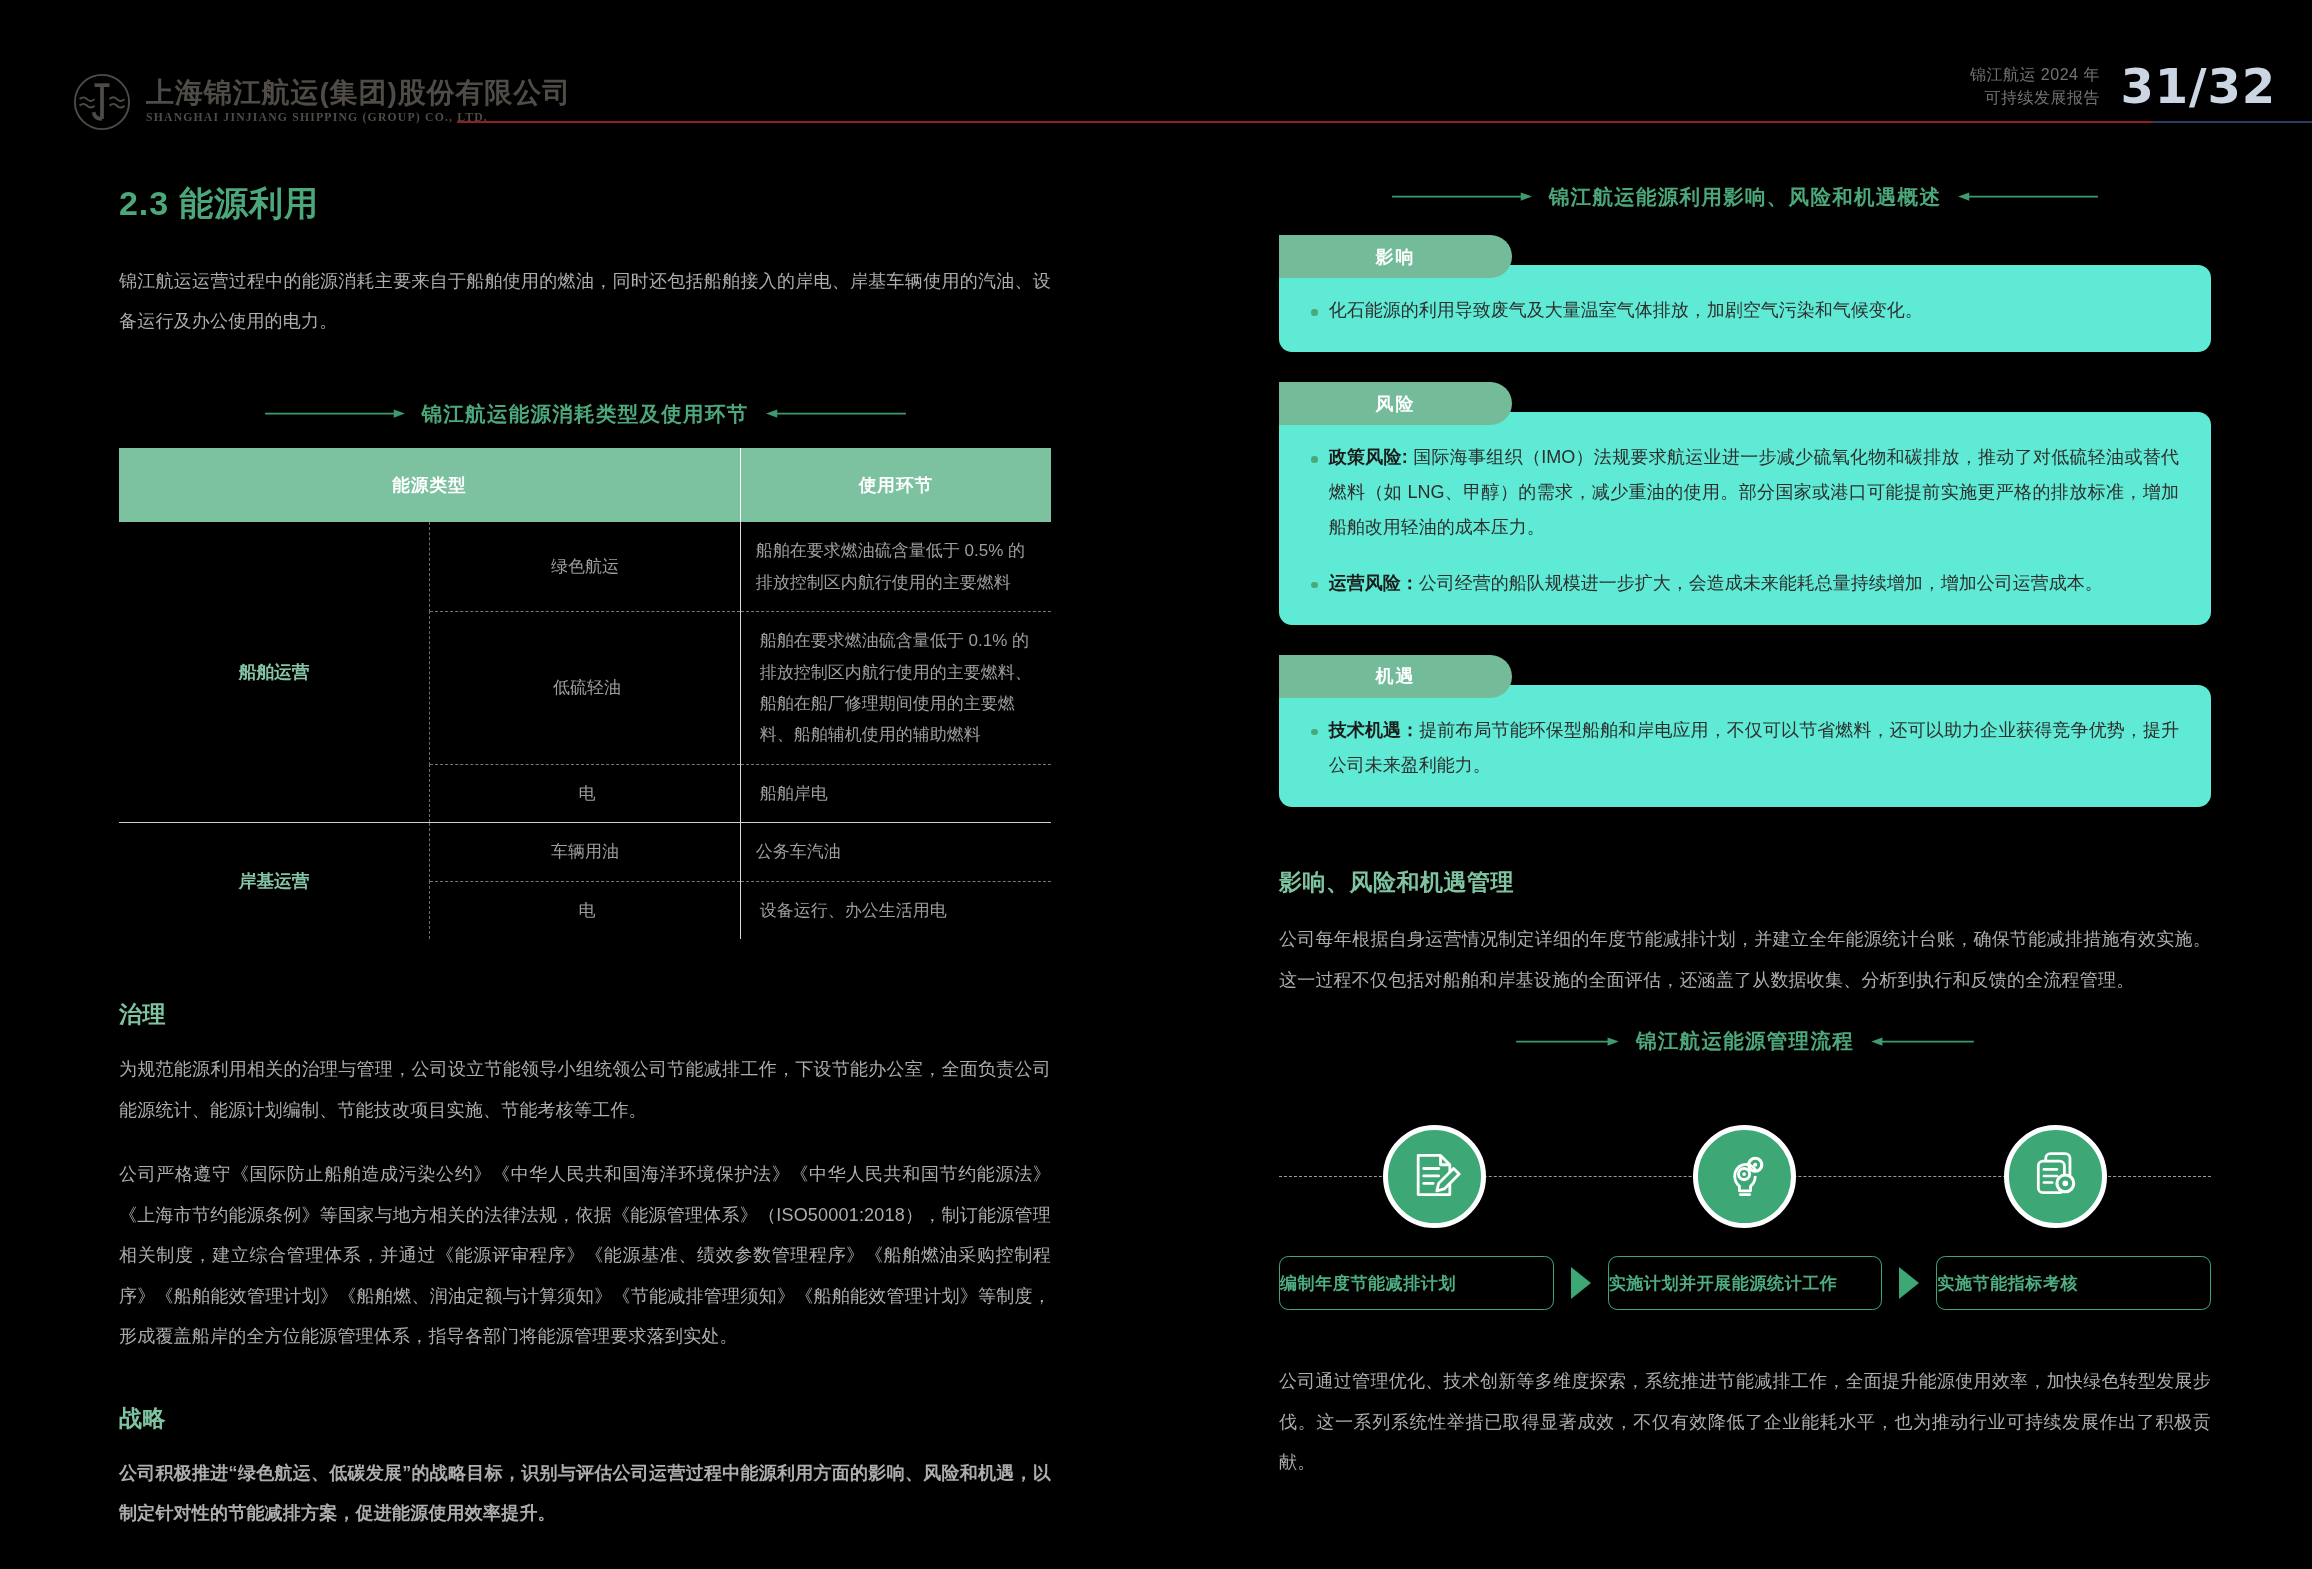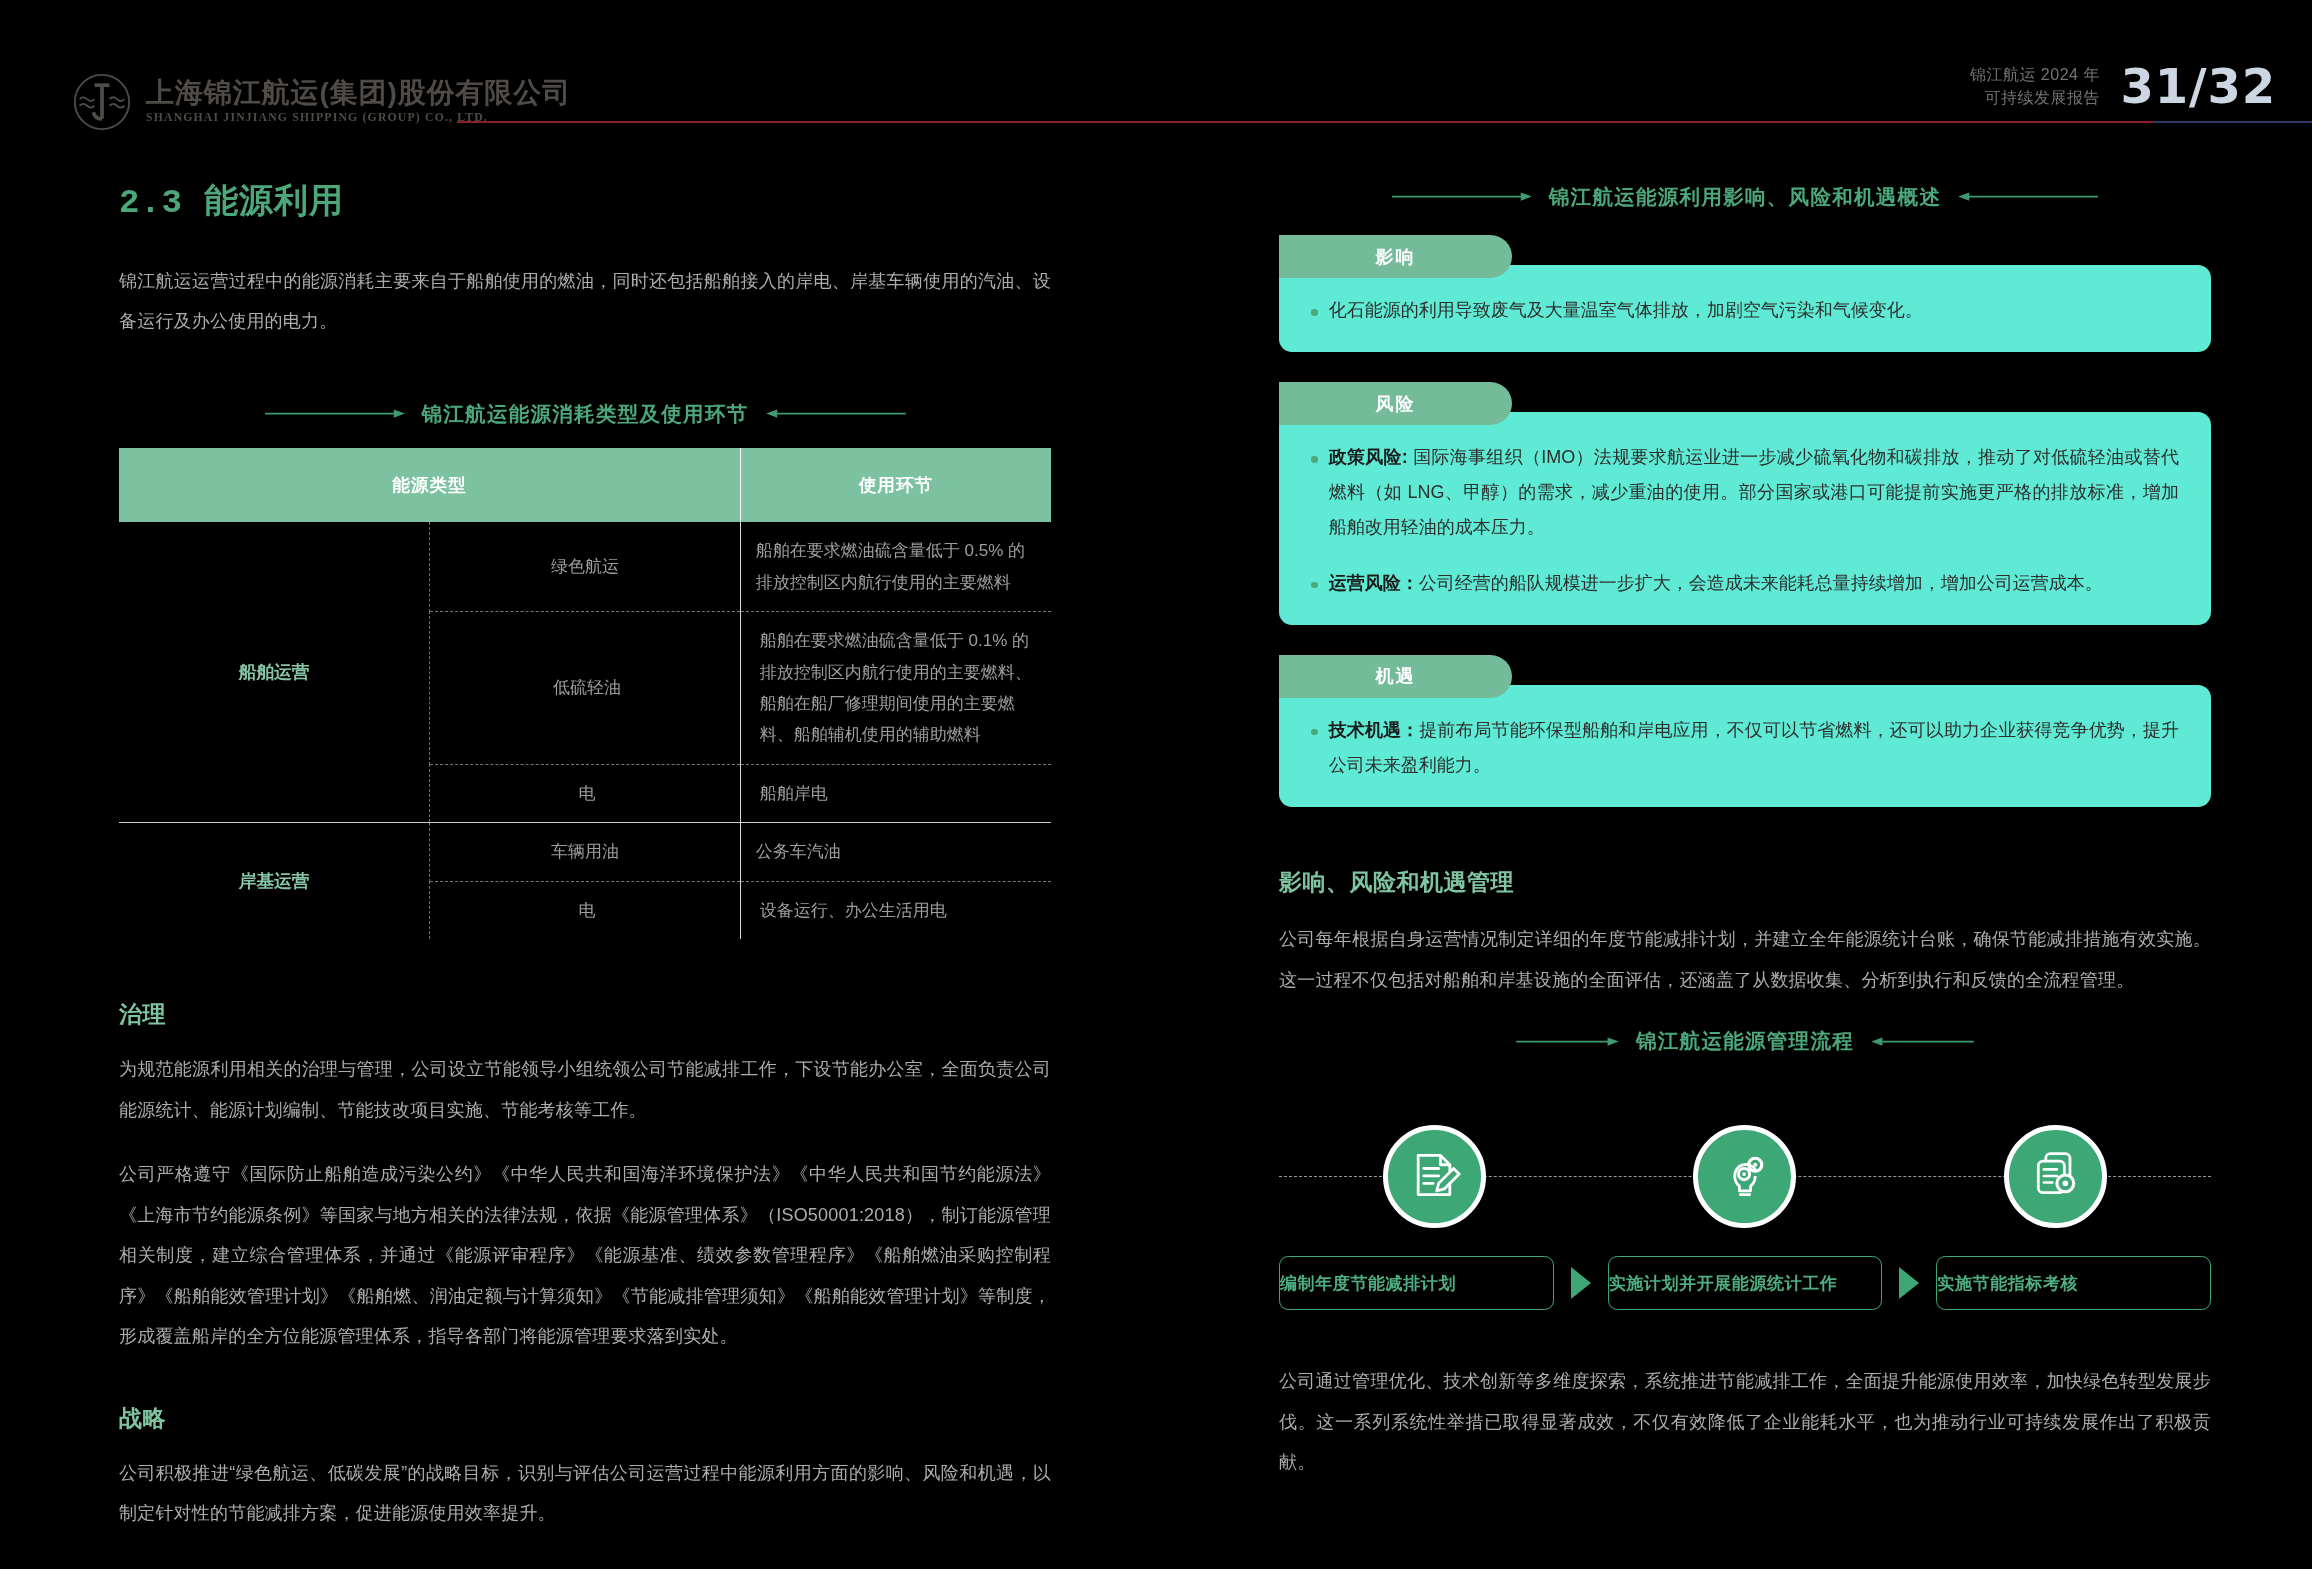--- a/index.html
+++ b/index.html
@@ -23,21 +23,21 @@
   .hdr-rule2 { position:absolute; left:2153px; top:121px; width:159px; height:1.9px; background:#2b3b63; }
   .hdr-right { position:absolute; right:37px; top:58px; display:flex; align-items:center; gap:20.5px; }
   .hdr-meta { text-align:right; font-size:16px; line-height:1.45; color:#737373; letter-spacing:0.5px; }
   .hdr-page { font-size:48px; font-weight:700; color:#ccd5e2; letter-spacing:0.9px;
               font-family:"DejaVu Sans",sans-serif; }
 
   
   .col-left  { position:absolute; left:119px; top:183px; width:932px; }
   .col-right { position:absolute; left:1279px; top:183px; width:932px; }
 
-  .h2 { font-size:34px; font-weight:700; color:#4ca87a; letter-spacing:0.9px; line-height:1.2;font-family:Liberation Mono, monospace; }
+  .h2 { font-size:34px; font-weight:700; color:#4ca87a; letter-spacing:0.9px; line-height:1.2; }
   .h3 { font-size:23px; font-weight:700; color:#7fc4a0; letter-spacing:0.5px; line-height:1.2; }
   .h3b { font-size:23px; font-weight:700; color:#7fc4a0; letter-spacing:0.5px; line-height:1.2; }
   p.body {
     font-size:18px; line-height:2.25; color:#adadad; text-align:justify;
     letter-spacing:0.2px;
   }
 
   
   .sec-title { display:flex; align-items:center; justify-content:center; gap:17px; }
   .sec-title .label { font-size:20.5px; font-weight:700; color:#4ca87a; letter-spacing:1.3px; white-space:nowrap; }
@@ -181,21 +181,21 @@
           <td class="usg">设备运行、办公生活用电</td>
         </tr>
       </tbody>
     </table>
 
     <div class="h3" style="margin-top:62px;">治理</div>
     <p class="body" style="margin-top:20.5px;">为规范能源利用相关的治理与管理，公司设立节能领导小组统领公司节能减排工作，下设节能办公室，全面负责公司能源统计、能源计划编制、节能技改项目实施、节能考核等工作。</p>
     <p class="body" style="margin-top:24px;">公司严格遵守《国际防止船舶造成污染公约》《中华人民共和国海洋环境保护法》《中华人民共和国节约能源法》《上海市节约能源条例》等国家与地方相关的法律法规，依据《能源管理体系》（ISO50001:2018），制订能源管理相关制度，建立综合管理体系，并通过《能源评审程序》《能源基准、绩效参数管理程序》《船舶燃油采购控制程序》《船舶能效管理计划》《船舶燃、润油定额与计算须知》《节能减排管理须知》《船舶能效管理计划》等制度，形成覆盖船岸的全方位能源管理体系，指导各部门将能源管理要求落到实处。</p>
 
     <div class="h3b" style="margin-top:48px;">战略</div>
-    <p class="body" style="margin-top:20.5px;">公司积极推进“绿色航运、低碳发展”的战略目标，识别与评估公司运营过程中能源利用方面的影响、风险和机遇，以制定针对性的节能减排方案，促进能源使用效率提升。</p>
+    <p class="body" style="margin-top:20.5px;font-weight:bold;">公司积极推进“绿色航运、低碳发展”的战略目标，识别与评估公司运营过程中能源利用方面的影响、风险和机遇，以制定针对性的节能减排方案，促进能源使用效率提升。</p>
   </div>
 
   <div class="col-right">
 
     <div class="sec-title">
       <svg class="arr" width="140" height="11.2" viewBox="0 0 150 12">
         <line x1="0" y1="6" x2="140" y2="6" stroke="#3f9a6f" stroke-width="2"></line>
         <polygon points="150,6 138,1.5 138,10.5" fill="#3f9a6f"></polygon>
       </svg>
       <span class="label">锦江航运能源利用影响、风险和机遇概述</span>

